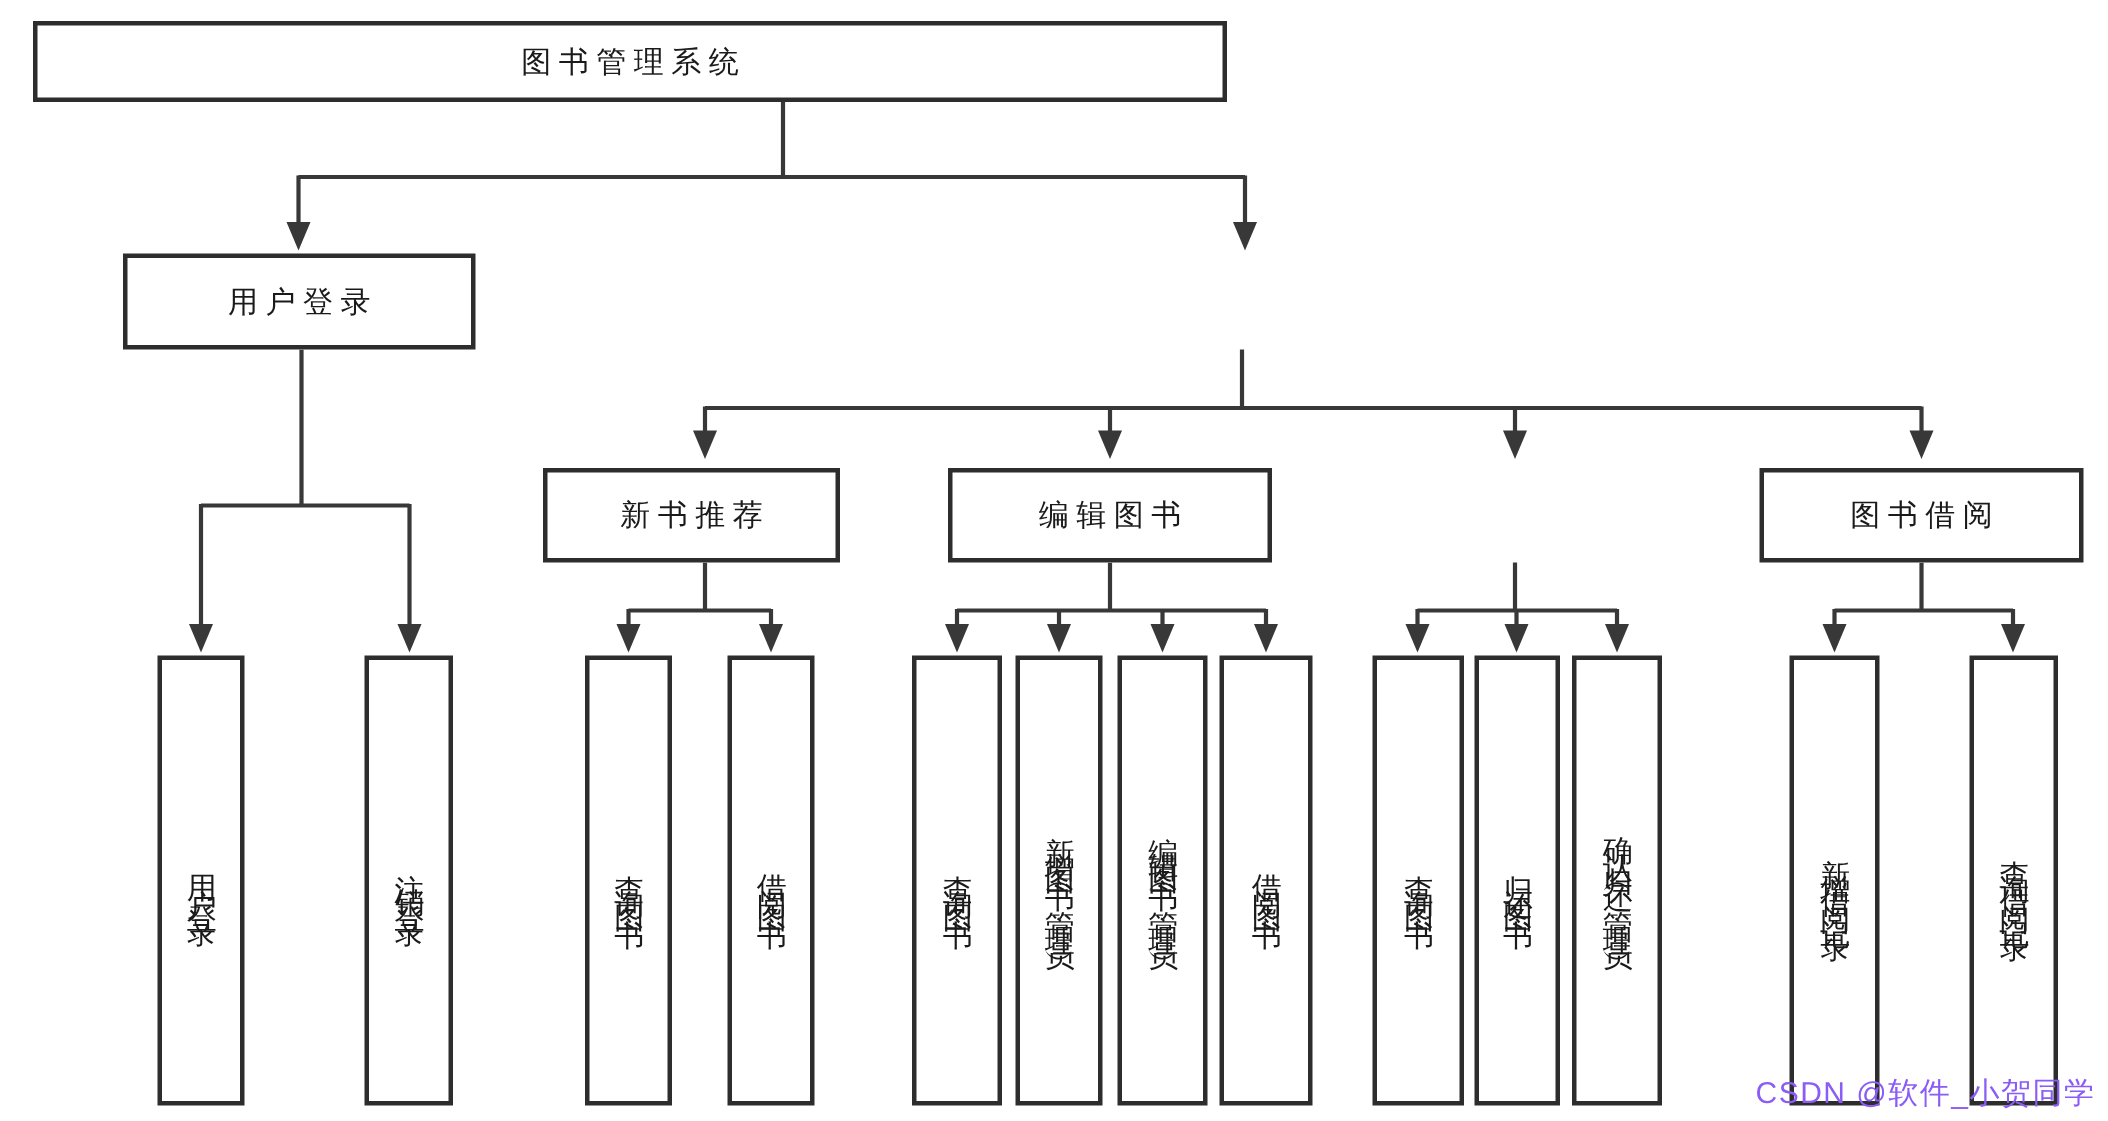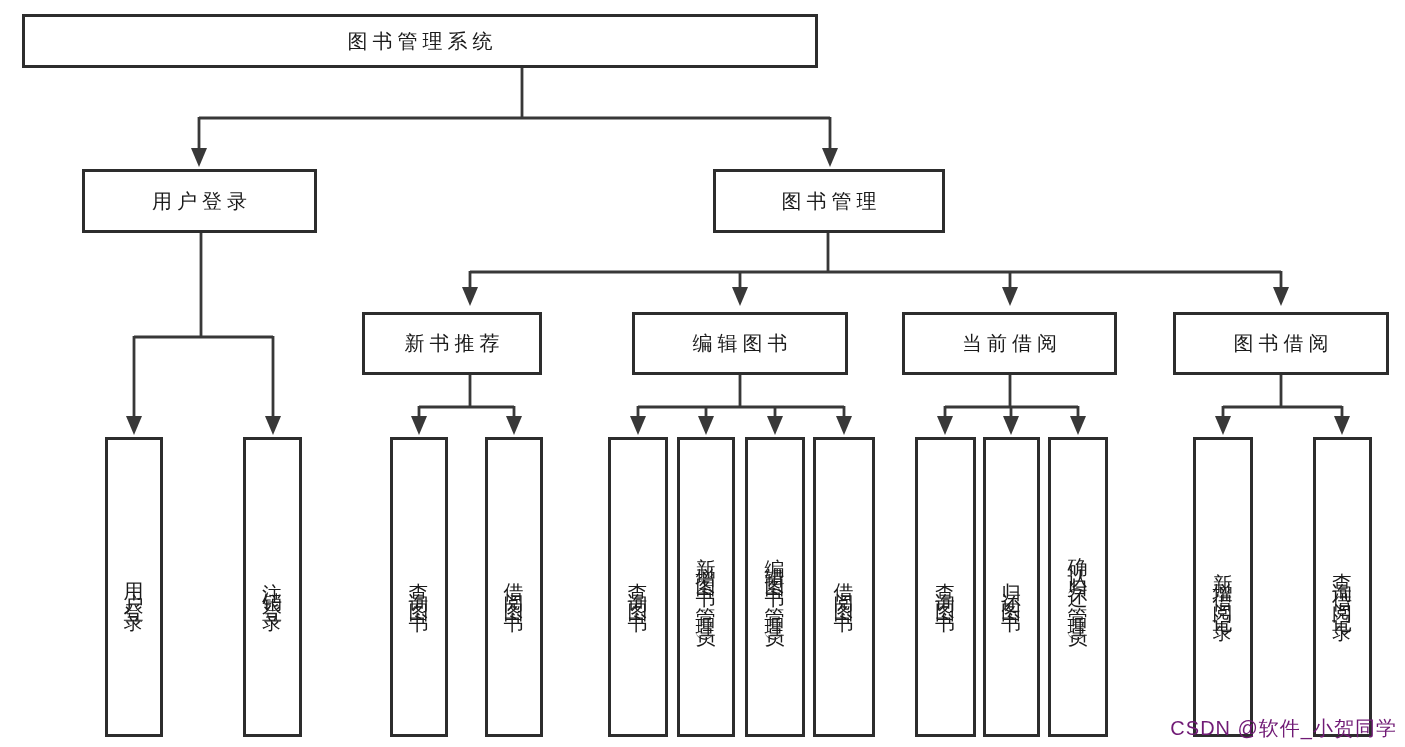--- a/index.html
+++ b/index.html
@@ -26,21 +26,21 @@
     text-orientation:mixed;
     font-size:20px;
     letter-spacing:10px;
     line-height:1;
   }
   .watermark {
     position:absolute;
     right:8px; bottom:5px;
     font-size:20px;
     letter-spacing:1px;
-    color:#701a75;
+    color:#8b5cf6;
     z-index:3;
     white-space:nowrap;
   }
 </style>
 </head>
 <body>
 
 <div id="canvas">
 
   <svg id="wires" viewBox="0 0 1405 747" xmlns="http://www.w3.org/2000/svg">
@@ -112,25 +112,23 @@
       <polygon points="1070,416 1086,416 1078,435"></polygon>
 
       <polygon points="1215,416 1231,416 1223,435"></polygon>
       <polygon points="1334,416 1350,416 1342,435"></polygon>
     </g>
   </svg>
 
   <div class="box box-h" style="left:22px; top:14px; width:796px; height:54px;">图书管理系统</div>
 
   <div class="box box-h" style="left:82px; top:169px; width:235px; height:64px;">用户登录</div>
-  <div class="box box-h" style="left:713px; top:169px; width:232px; height:64px;">图书管理</div>
 
-  <div class="box box-h" style="left:362px; top:312px; width:180px; height:63px;">新书推荐</div>
+  <div class="box box-h" style="left:362px; top:312px; width:198px; height:63px;">新书推荐</div>
   <div class="box box-h" style="left:632px; top:312px; width:216px; height:63px;">编辑图书</div>
-  <div class="box box-h" style="left:902px; top:312px; width:215px; height:63px;">当前借阅</div>
   <div class="box box-h" style="left:1173px; top:312px; width:216px; height:63px;">图书借阅</div>
 
   <div class="box box-v" style="left:105px; top:437px; width:58px; height:300px;">用户登录</div>
   <div class="box box-v" style="left:243px; top:437px; width:59px; height:300px;">注销登录</div>
 
   <div class="box box-v" style="left:390px; top:437px; width:58px; height:300px;">查询图书</div>
   <div class="box box-v" style="left:485px; top:437px; width:58px; height:300px;">借阅图书</div>
 
   <div class="box box-v" style="left:608px; top:437px; width:60px; height:300px;">查询图书</div>
   <div class="box box-v" style="left:677px; top:437px; width:58px; height:300px;">新增图书（管理员）</div>

